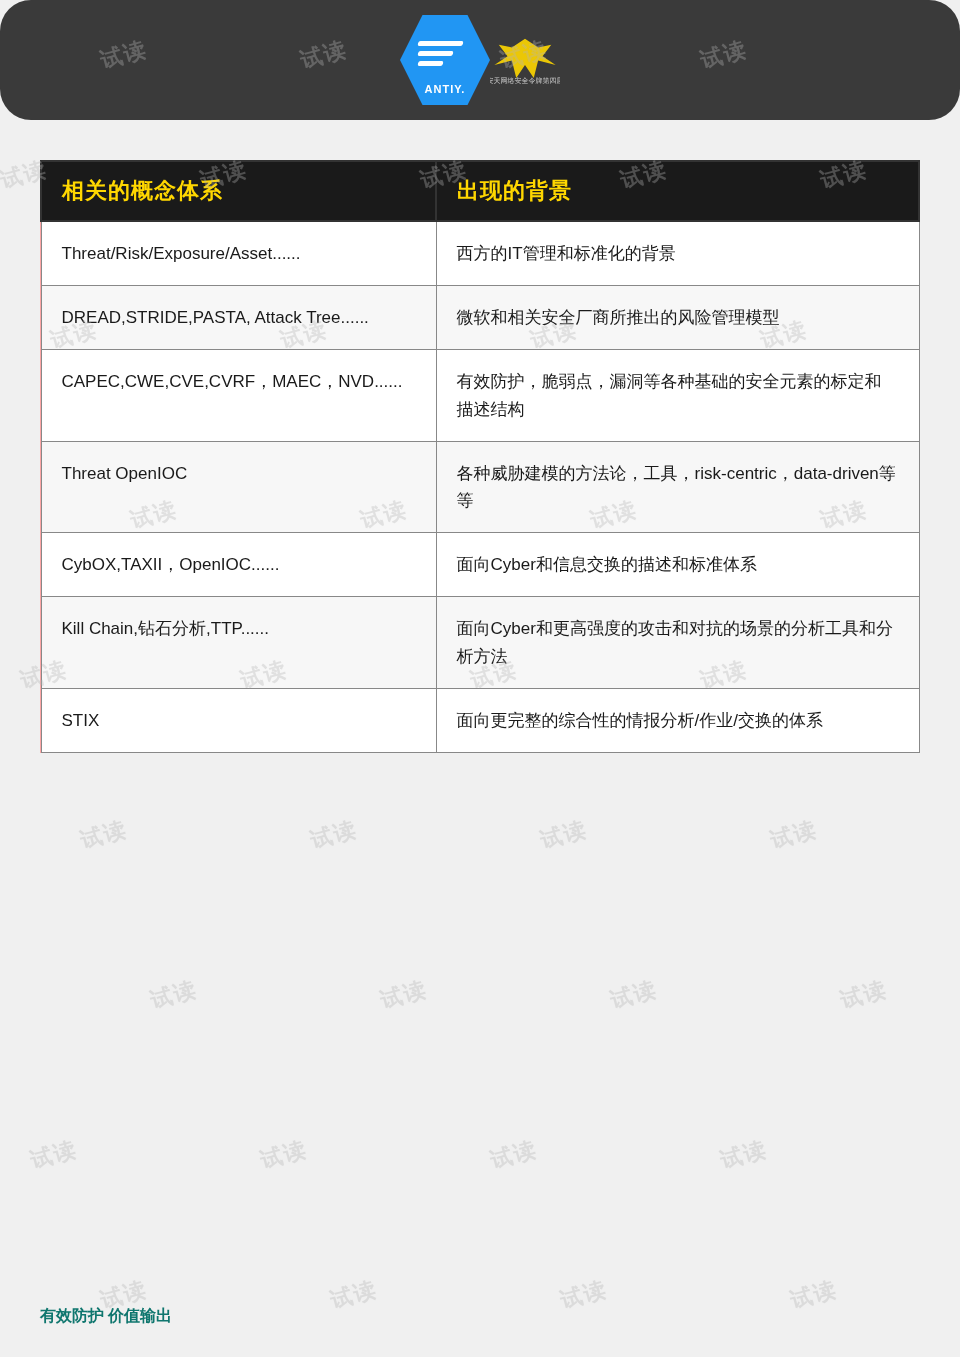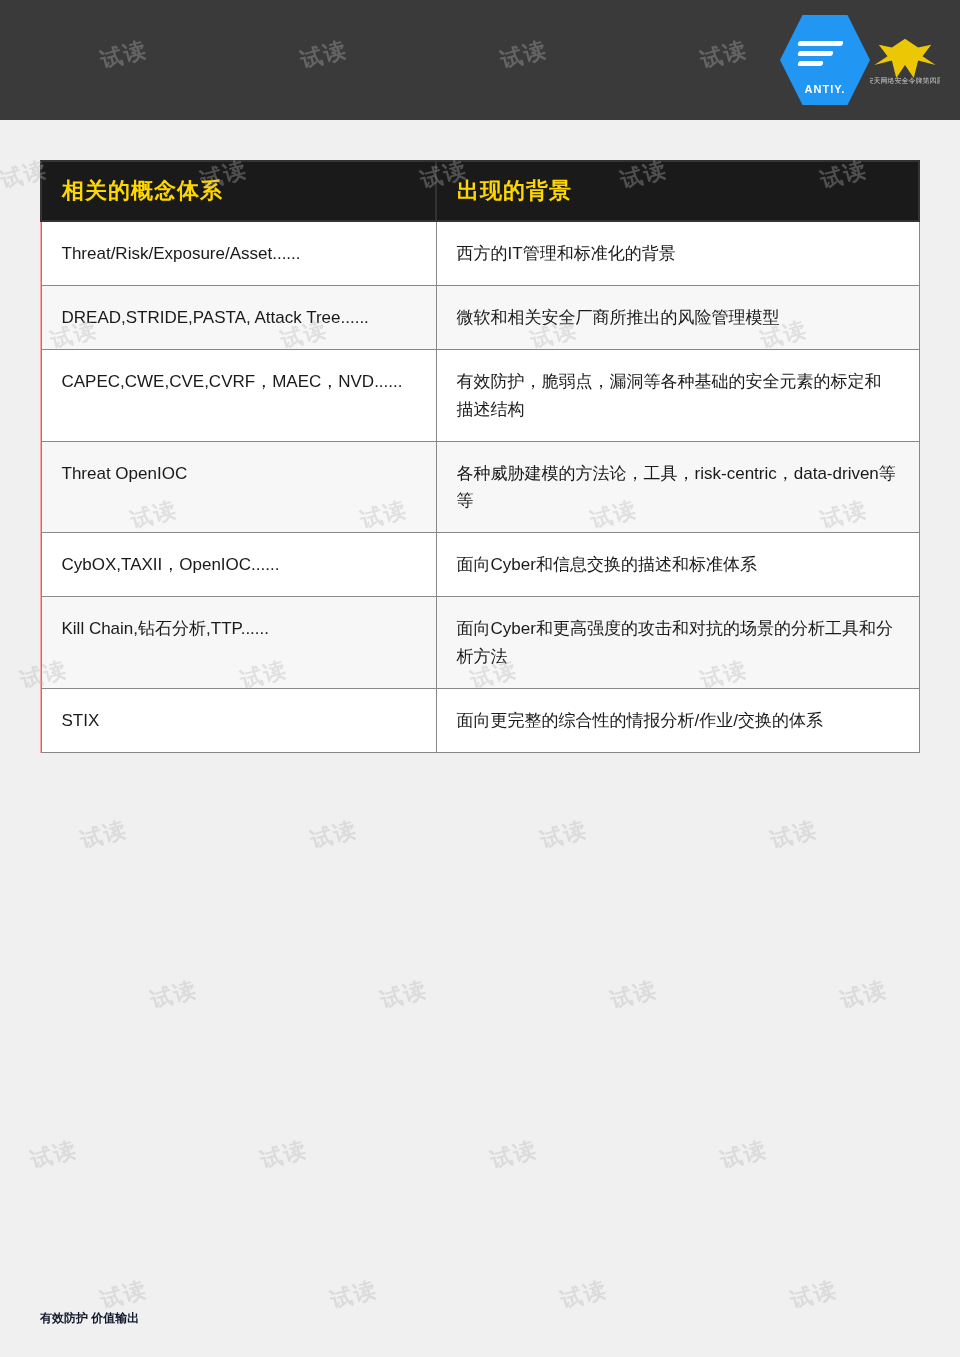--- a/index.html
+++ b/index.html
@@ -30,23 +30,24 @@
       letter-spacing: 2px;
     }
 
     
     .header {
       width: 100%;
       height: 120px;
       background: #3a3a3a;
       display: flex;
       align-items: center;
-      justify-content: flex-end;
+      justify-content: center;
       padding: 10px 20px;
       position: relative;
+      border-radius: 31px;
     }
     .header-logo {
       width: 90px;
       height: 90px;
       background: #2196F3;
       clip-path: polygon(25% 0%, 75% 0%, 100% 50%, 75% 100%, 25% 100%, 0% 50%);
       display: flex;
       align-items: center;
       justify-content: center;
       flex-direction: column;
@@ -140,23 +141,24 @@
     .footer {
       position: absolute;
       bottom: 30px;
       left: 40px;
       right: 40px;
       display: flex;
       align-items: center;
       justify-content: space-between;
     }
     .footer-slogan {
-      font-size: 12px;
-      color: #0f172a;
-      font-weight: bold;
+      font-size: 16px;
+      color: #0f766e;
+      font-weight: bold;
+      font-family: Liberation Serif, serif;
     }
     .footer-brand {
       display: flex;
       align-items: center;
       gap: 5px;
     }
   </style>
 </head>
 <body>
 

